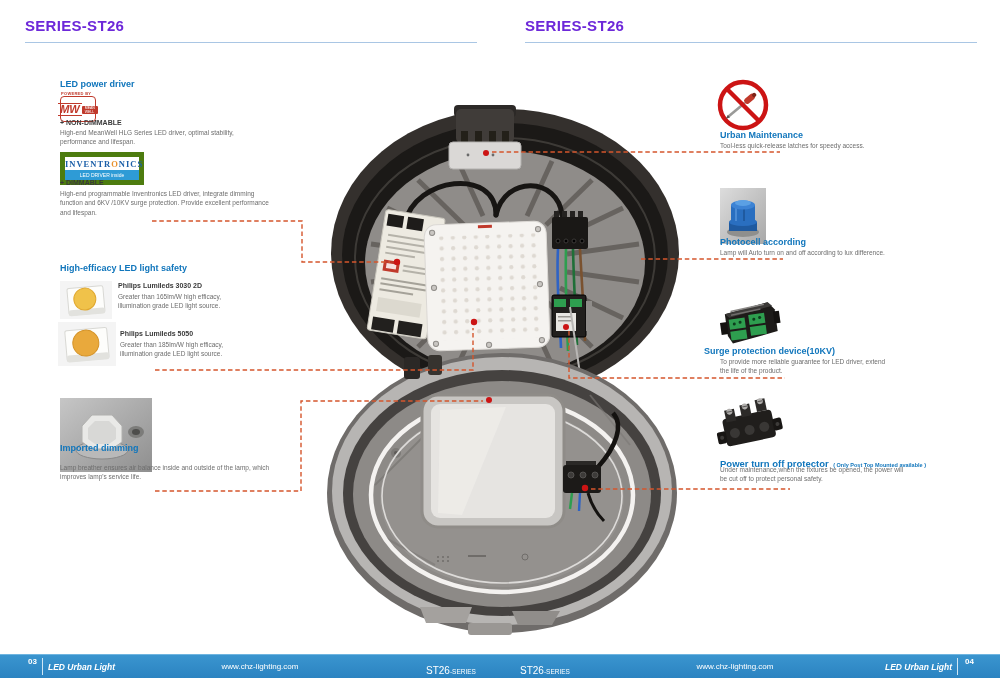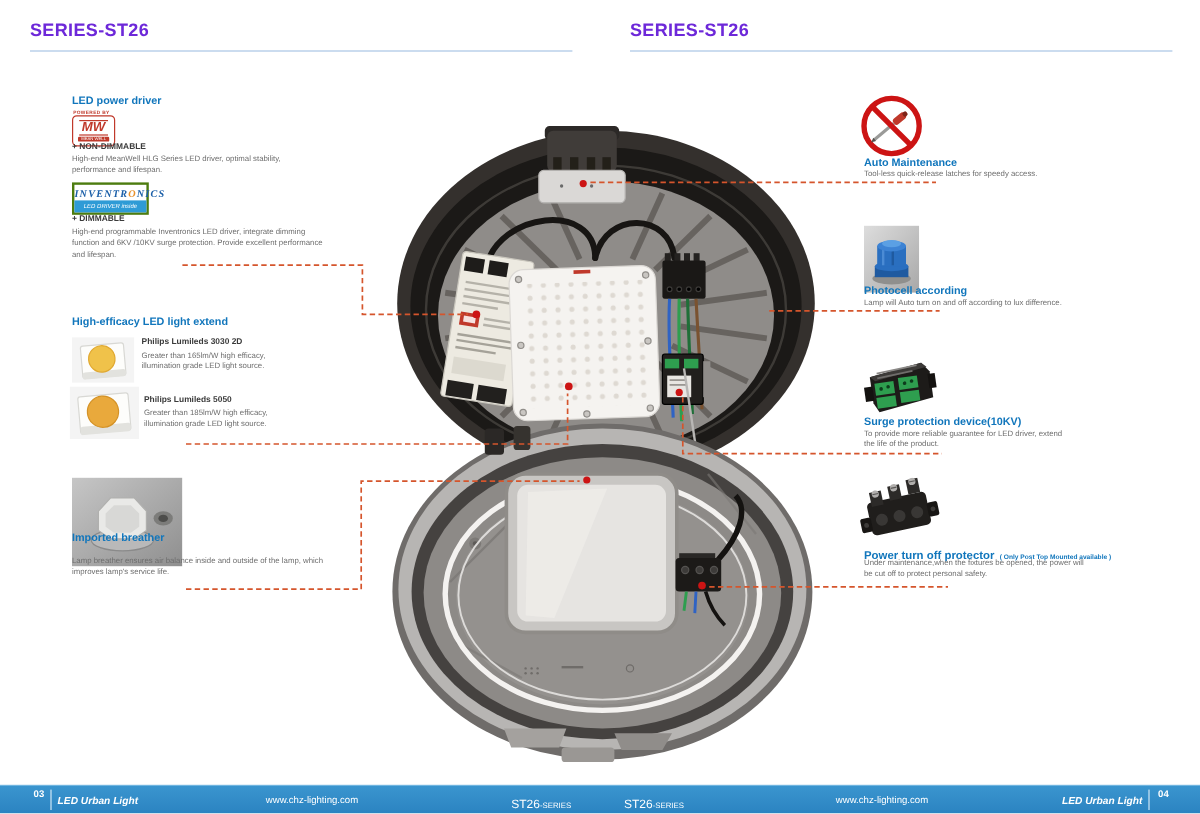--- a/index.html
+++ b/index.html
@@ -13,27 +13,27 @@
   .page-title { font-size:15px; font-weight:bold; color:#6d28d9; letter-spacing:.3px; }
   .title-rule { height:1px; background:#a9c6e4; }
   .sec-head { font-size:9px; font-weight:bold; color:#1176bc; }
   .item-title { font-size:7px; font-weight:bold; color:#3a3a3a; }
   .body-txt { font-size:6.5px; color:#6d6d6d; line-height:1.45; }
   .note-txt { font-size:5.5px; font-weight:bold; color:#1176bc; }
 
   
   .mw-tag { font-size:4px; font-weight:bold; color:#c0392b; letter-spacing:.3px; }
   .mw-box { width:36px; height:26px; border:1.5px solid #c0392b; border-radius:4px; background:#fff;
-            display:flex; flex-direction:column; align-items:center; justify-content:center; }
+            display:flex; align-items:center; justify-content:center; }
   .mw-letters { font-size:11px; font-style:italic; font-weight:bold; color:#c0392b; line-height:1;
                 border-top:1px solid #c0392b; border-bottom:1px solid #c0392b; padding:0 2px; }
   .mw-sub { font-size:3.5px; color:#fff; background:#c0392b; padding:0 3px; border-radius:1px; margin-top:1px; }
 
   
-  .inv-box { width:64px; border:2px solid #4d7c0f; background:#fff;font-style:italic; }
+  .inv-box { width:84px; border:5px solid #4d7c0f; background:#fff; }
   .inv-name { font-family:"Liberation Serif", serif; font-weight:bold; font-size:8.5px; color:#1b5fa8;
               letter-spacing:1px; text-align:center; padding:2px 0 1px 0; }
   .inv-o { color:#e8912d; }
   .inv-bar { background:#2e9bd6; color:#fff; font-size:5px; text-align:center; padding:2px 0; }
 
   
   .footer { position:absolute; left:0; right:0; bottom:0; height:24px;
             background:linear-gradient(#3a95cf,#2b83c1); border-top:1px solid #6fb5e0; color:#fff; }
   .f-brand { font-size:8.5px; font-weight:bold; font-style:italic; }
   .f-url { font-size:8px; }
@@ -61,21 +61,21 @@
   </div>
   <div class="abs item-title" style="left:60px; top:119px;">+ NON-DIMMABLE</div>
   <div class="abs body-txt" style="left:60px; top:128px; width:196px;">High-end MeanWell HLG Series LED driver, optimal stability, performance and lifespan.</div>
   <div class="abs inv-box" style="left:60px; top:152px;">
     <div class="inv-name"><span>INVENTR</span><span class="inv-o">O</span><span>NICS</span></div>
     <div class="inv-bar">LED DRIVER inside</div>
   </div>
   <div class="abs item-title" style="left:60px; top:179px;">+ DIMMABLE</div>
   <div class="abs body-txt" style="left:60px; top:189px; width:212px;">High-end programmable Inventronics LED driver, integrate dimming function and 6KV /10KV surge protection. Provide excellent performance and lifespan.</div>
 
-  <div class="abs sec-head" style="left:60px; top:263px;">High-efficacy LED light extend</div>
+  <div class="abs sec-head" style="left:60px; top:263px;">High-efficacy LED light safety</div>
 
   <svg class="abs" style="left:60px; top:281px;" width="52" height="38">
     <rect width="52" height="38" fill="#f4f4f4"></rect>
     <g transform="rotate(-5 26 20)">
       <rect x="8" y="6" width="36" height="27" rx="2" fill="#fdfdfb" stroke="#d8d8d4"></rect>
       <rect x="8" y="28" width="36" height="6" rx="2" fill="#e2e2de"></rect>
       <circle cx="25" cy="18" r="11" fill="#f0c24a"></circle>
       <circle cx="25" cy="18" r="11" fill="none" stroke="#e0a830" stroke-width="1"></circle>
     </g>
   </svg>
@@ -101,21 +101,21 @@
           <stop offset="1" stop-color="#8f8f8f"></stop>
       </linearGradient>
     </defs>
     <rect width="92" height="74" fill="url(#bgph)"></rect>
     <ellipse cx="42" cy="52" rx="26" ry="9" fill="#b9b9b9" stroke="#8a8a8a"></ellipse>
     <polygon points="22,28 32,17 52,17 62,28 62,44 52,51 32,51 22,44" fill="#e9e9e7" stroke="#b0b0ae"></polygon>
     <polygon points="28,30 35,23 49,23 56,30 56,41 49,46 35,46 28,41" fill="#d8d8d6"></polygon>
     <ellipse cx="76" cy="34" rx="8" ry="6" fill="#7c7c7a"></ellipse>
     <ellipse cx="76" cy="34" rx="4" ry="3" fill="#4d4d4b"></ellipse>
   </svg>
-  <div class="abs sec-head" style="left:60px; top:443px;">Imported breather</div>
+  <div class="abs sec-head" style="left:60px; top:443px;">Imported dimming</div>
   <div class="abs body-txt" style="left:60px; top:463px; width:220px;">Lamp breather ensures air balance inside and outside of the lamp, which improves lamp's service life.</div>
 
   <svg class="abs" style="left:300px; top:95px;" width="400" height="545" viewBox="0 0 400 545">
 
     <g>
       <ellipse cx="205" cy="158" rx="174" ry="144" fill="#34302d"></ellipse>
       <ellipse cx="205" cy="160" rx="163" ry="132" fill="#1b1917"></ellipse>
       <ellipse cx="205" cy="163" rx="150" ry="120" fill="none" stroke="#4c4845" stroke-width="2" opacity=".7"></ellipse>
       <ellipse cx="205" cy="168" rx="140" ry="112" fill="#8f8c89"></ellipse>
       <g stroke="#5a5652" stroke-width="5" opacity=".75">
@@ -275,21 +275,21 @@
   <svg class="abs" style="left:716px; top:78px;" width="54" height="54">
     <circle cx="27" cy="27" r="23" fill="none" stroke="#cc1414" stroke-width="4.5"></circle>
     <g transform="rotate(-40 27 27)">
       <rect x="8" y="25.2" width="22" height="2.6" fill="#9a9a98"></rect>
       <polygon points="5,26.5 9,24.8 9,28.2" fill="#55534f"></polygon>
       <rect x="30" y="23.5" width="12" height="6" rx="2.5" fill="#c0392b"></rect>
       <rect x="40" y="24.5" width="4" height="4" rx="1.5" fill="#7e2418"></rect>
     </g>
     <line x1="11" y1="11" x2="43" y2="43" stroke="#cc1414" stroke-width="4.5"></line>
   </svg>
-  <div class="abs sec-head" style="left:720px; top:130px;">Auto Maintenance</div>
+  <div class="abs sec-head" style="left:720px; top:130px;">Urban Maintenance</div>
   <div class="abs body-txt" style="left:720px; top:141px; width:240px;">Tool-less quick-release latches for speedy access.</div>
 
   <svg class="abs" style="left:720px; top:188px;" width="46" height="56">
     <defs>
       <linearGradient id="pcbg" x1="0" y1="0" x2="1" y2="1">
         <stop offset="0" stop-color="#dddddd"></stop>
           <stop offset="1" stop-color="#a8a8a8"></stop>
       </linearGradient>
     </defs>
     <rect width="46" height="56" fill="url(#pcbg)"></rect>
@@ -316,21 +316,21 @@
       <circle cx="18" cy="27" r="1.5" fill="#0d3d1d"></circle>
         <circle cx="24" cy="26" r="1.5" fill="#0d3d1d"></circle>
       <circle cx="38" cy="25" r="1.5" fill="#0d3d1d"></circle>
         <circle cx="44" cy="24" r="1.5" fill="#0d3d1d"></circle>
       <rect x="13" y="34" width="16" height="9" fill="#2e9e4f"></rect>
         <rect x="33" y="32" width="16" height="9" fill="#2e9e4f"></rect>
       <rect x="4" y="24" width="7" height="12" fill="#141210"></rect>
         <rect x="58" y="20" width="6" height="12" fill="#141210"></rect>
     </g>
   </svg>
-  <div class="abs sec-head" style="left:720px; top:346px;">Surge protection device(10KV)</div>
+  <div class="abs sec-head" style="left:704px; top:346px;">Surge protection device(10KV)</div>
   <div class="abs body-txt" style="left:720px; top:357px; width:172px;">To provide more reliable guarantee for LED driver, extend the life of the product.</div>
 
   <svg class="abs" style="left:714px; top:398px;" width="70" height="58">
     <g transform="rotate(-12 35 29)">
       <rect x="10" y="16" width="50" height="28" rx="4" fill="#201e1c"></rect>
       <rect x="14" y="8" width="10" height="12" fill="#2c2a28"></rect>
         <rect x="30" y="6" width="10" height="12" fill="#2c2a28"></rect>
         <rect x="46" y="4" width="10" height="12" fill="#2c2a28"></rect>
       <circle cx="19" cy="10" r="3" fill="#b0aeac"></circle>
         <circle cx="35" cy="8" r="3" fill="#b0aeac"></circle>

